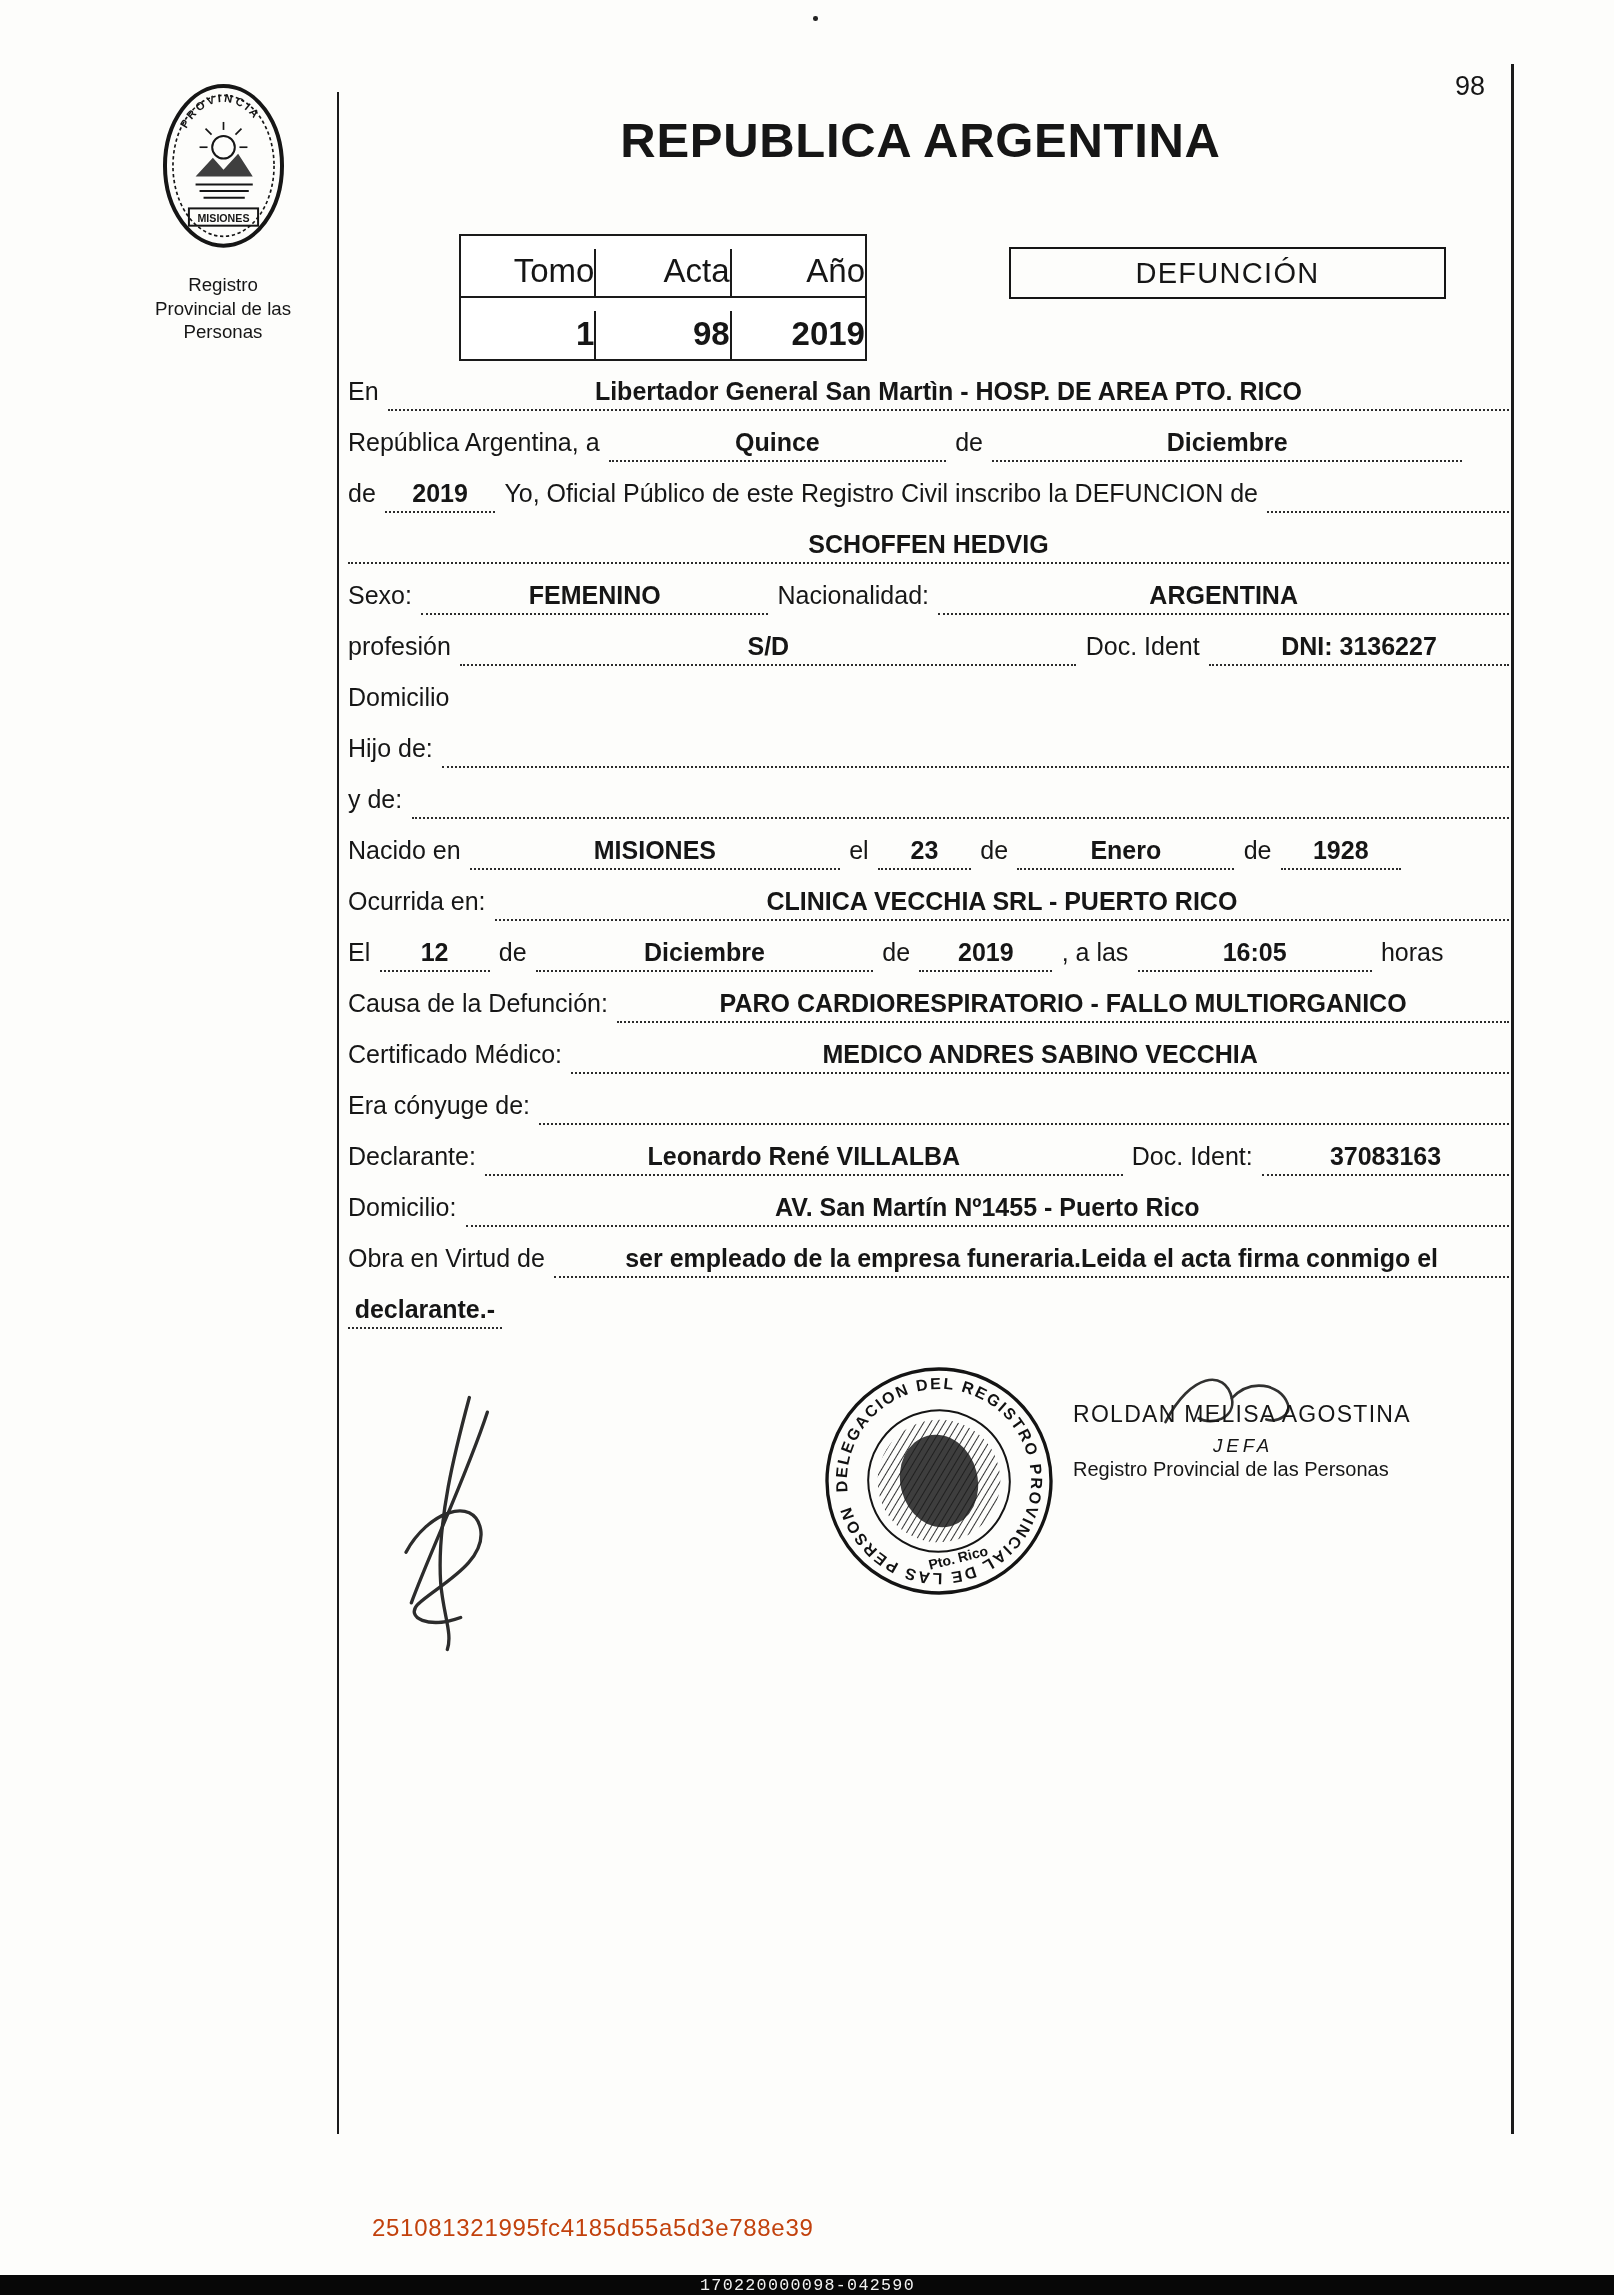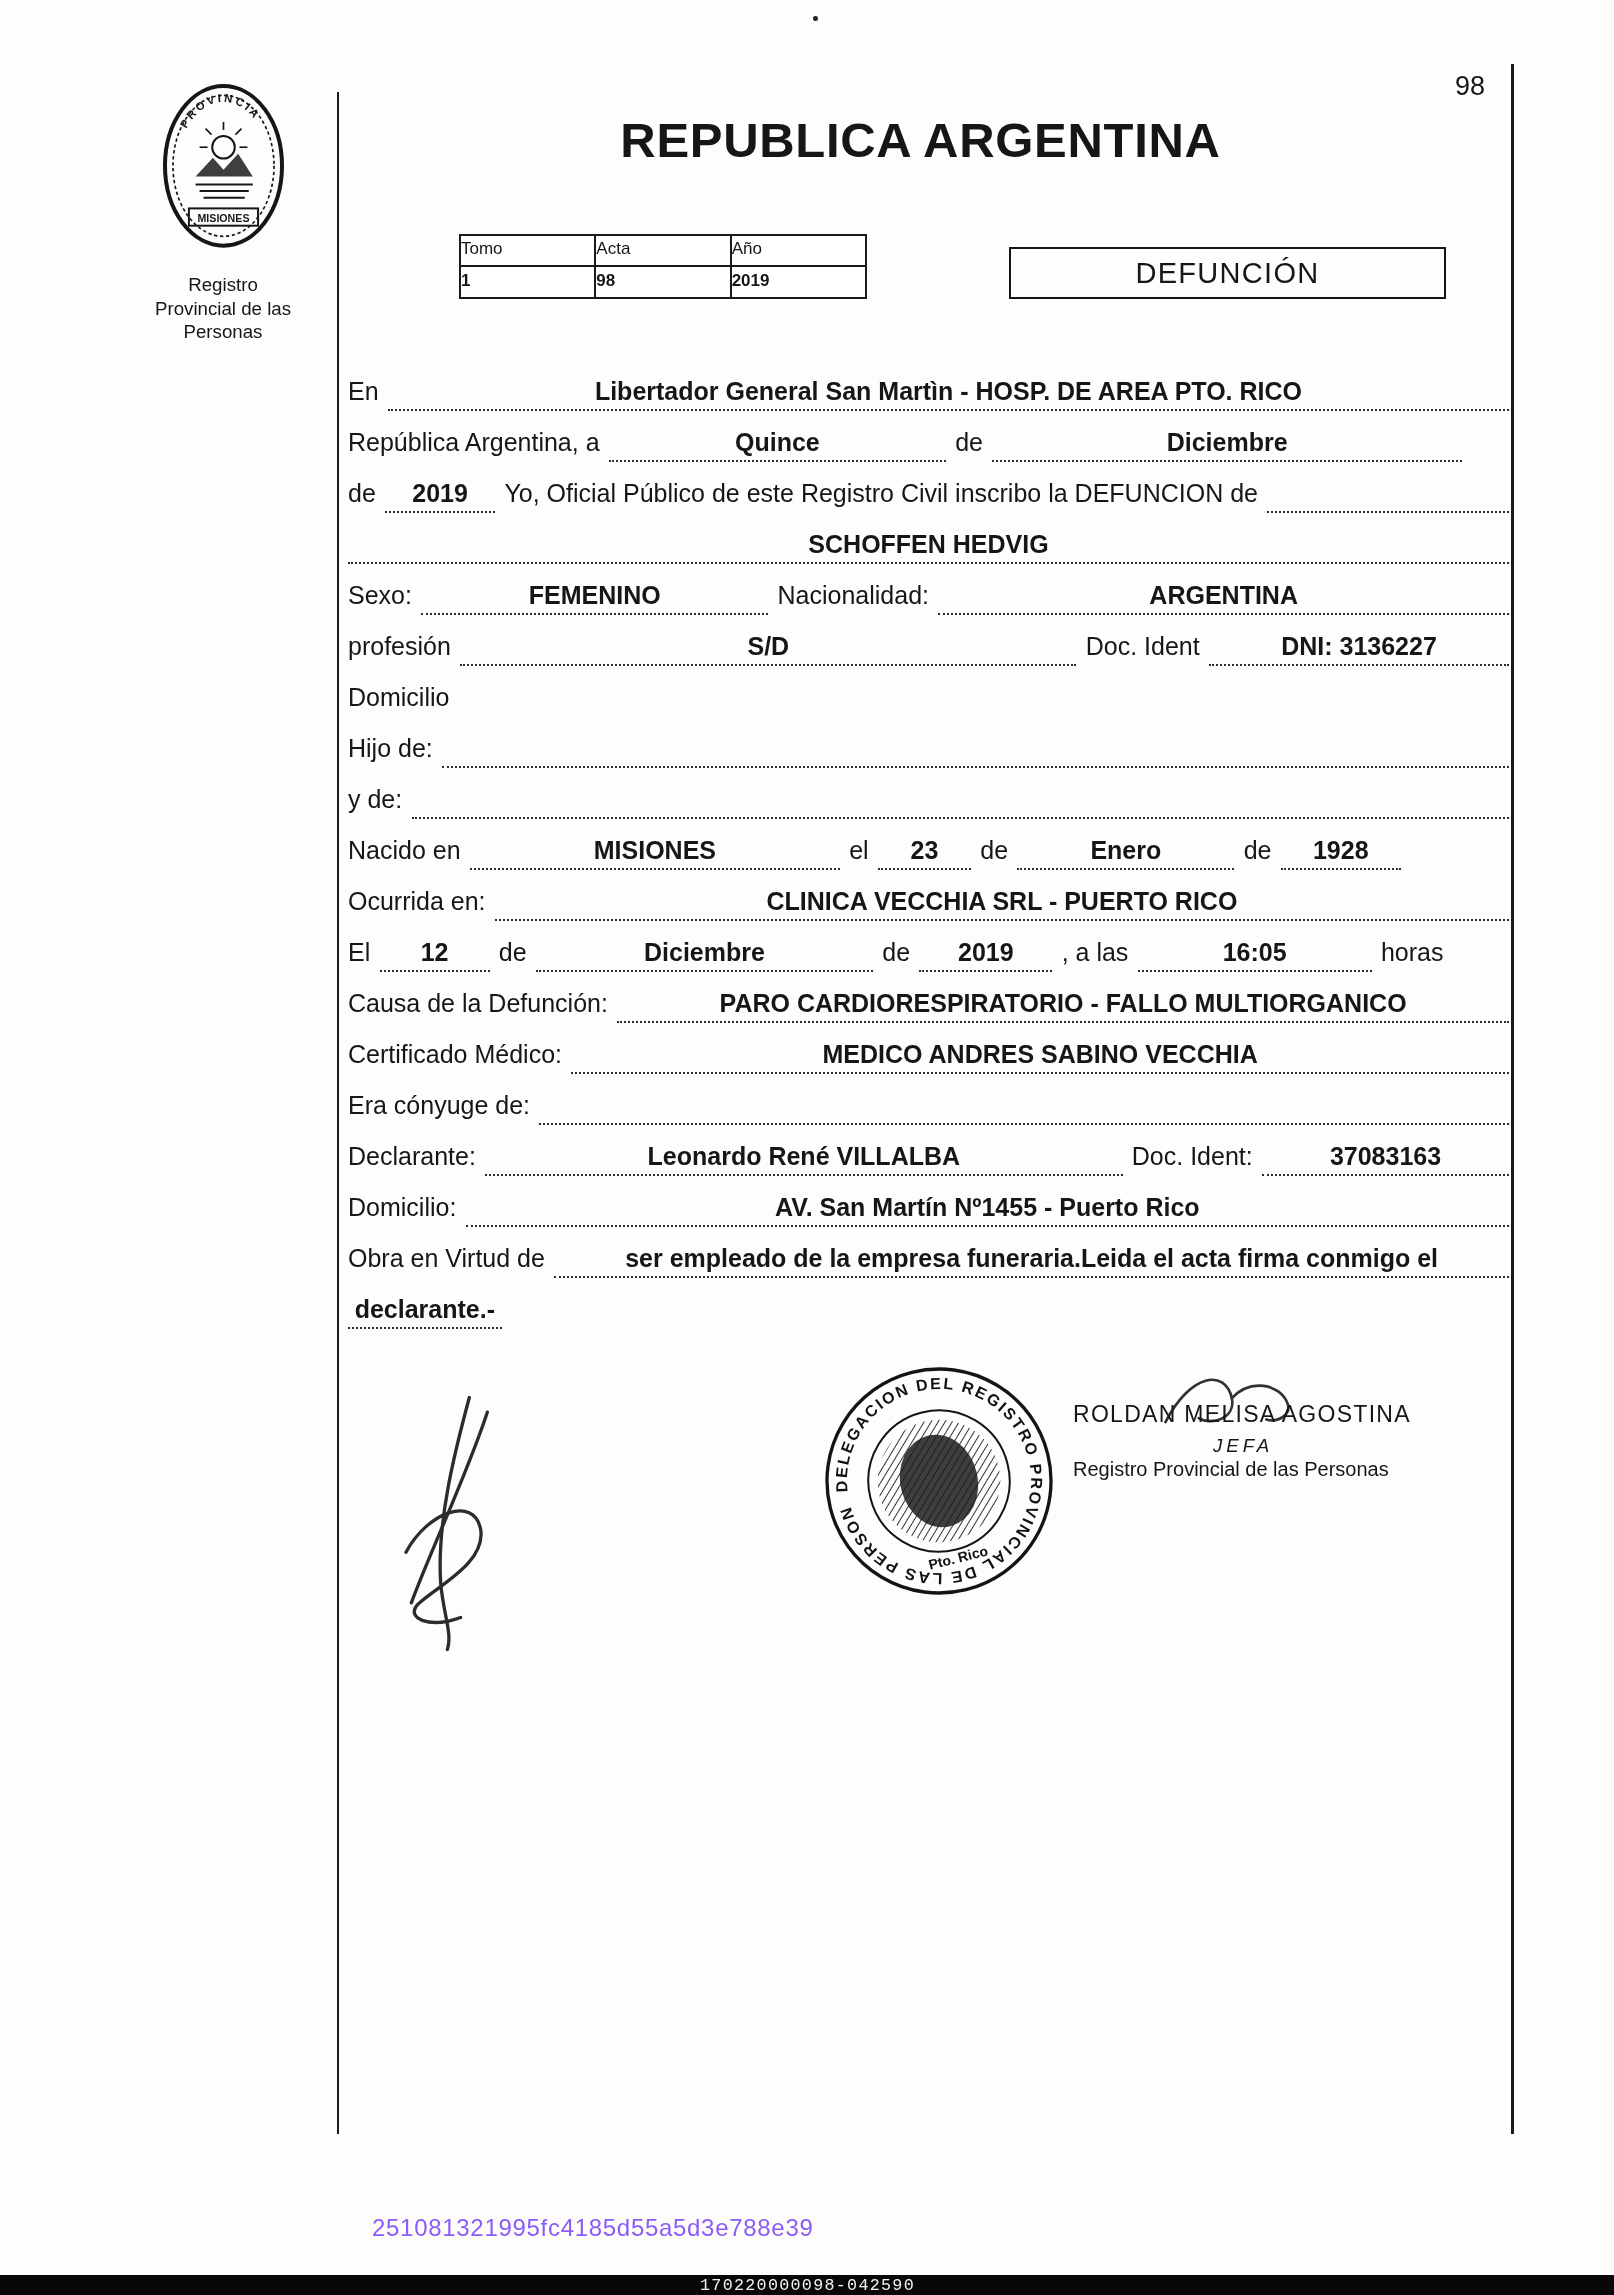--- a/index.html
+++ b/index.html
@@ -22,21 +22,21 @@
   .seal-caption { margin-top:9.3px; font-size:18.7px; line-height:1.25; }
 
   .doc-title {
     position:absolute; left:440px; top:112px; width:961px;
     text-align:center; font-size:49px; font-weight:bold; letter-spacing:0.7px;
   }
 
   .rtable { position:absolute; left:459px; top:234px; width:408px; border:2px solid #1a1a1a; background:#fff; }
   .rtable .tr { display:flex; }
   .rtable .tr + .tr { border-top:2px solid #1a1a1a; }
-  .rtable .td { flex:1; text-align:left; font-size:17px; padding:3.3px 0 6px; }
+  .rtable .td { flex:1; text-align:right; font-size:33px; padding:3.3px 0 6px;margin-top:13px; }
   .rtable .td + .td { border-left:2px solid #1a1a1a; }
   .rtable .tr.vals .td { font-weight:bold; }
 
   .def-box {
     position:absolute; left:1009px; top:235px; width:437px; height:52px;
     border:2px solid #151515; display:flex; align-items:center; justify-content:center;
     font-size:29px; letter-spacing:1.3px;margin-top:12px;
   }
 
   .form { position:absolute; left:348px; top:360px; width:1161px; }
@@ -54,21 +54,21 @@
 
   .sig-left { position:absolute; left:386px; top:1388px; }
   .stamp-wrap { position:absolute; left:819px; top:1361px; }
   .sig-official { position:absolute; left:1153px; top:1361px; }
 
   .official-block { position:absolute; left:1073px; top:1401px; width:414px; }
   .official-name { font-size:23px; letter-spacing:1.3px; }
   .official-role-line { margin:6.7px 0 1.3px 140px; font-size:18.7px; font-style:italic; letter-spacing:4px; }
   .official-org { font-size:20px; margin-top:1.3px; }
 
-  .footer-hash { position:absolute; left:372px; top:2214px; font-size:24px; letter-spacing:0.7px; color:#8b5cf6; }
+  .footer-hash { position:absolute; left:372px; top:2214px; font-size:24px; letter-spacing:0.7px; color:#c2410c; }
   .footer-bar {
     position:absolute; left:0; top:2275px; width:1615px; height:20px;
     background:#070707; color:#f2f2f2; display:flex; align-items:center; justify-content:center;
     font-family:"Liberation Mono", monospace; font-size:16.7px; letter-spacing:1.3px;
   }
   svg text { font-family:"Liberation Sans", sans-serif; }
 </style>
 </head>
 <body>
 

